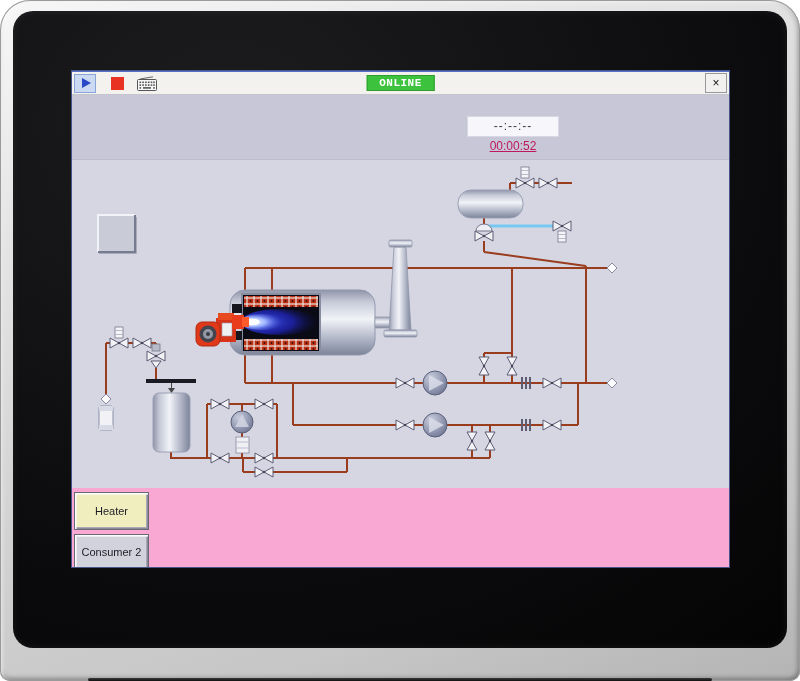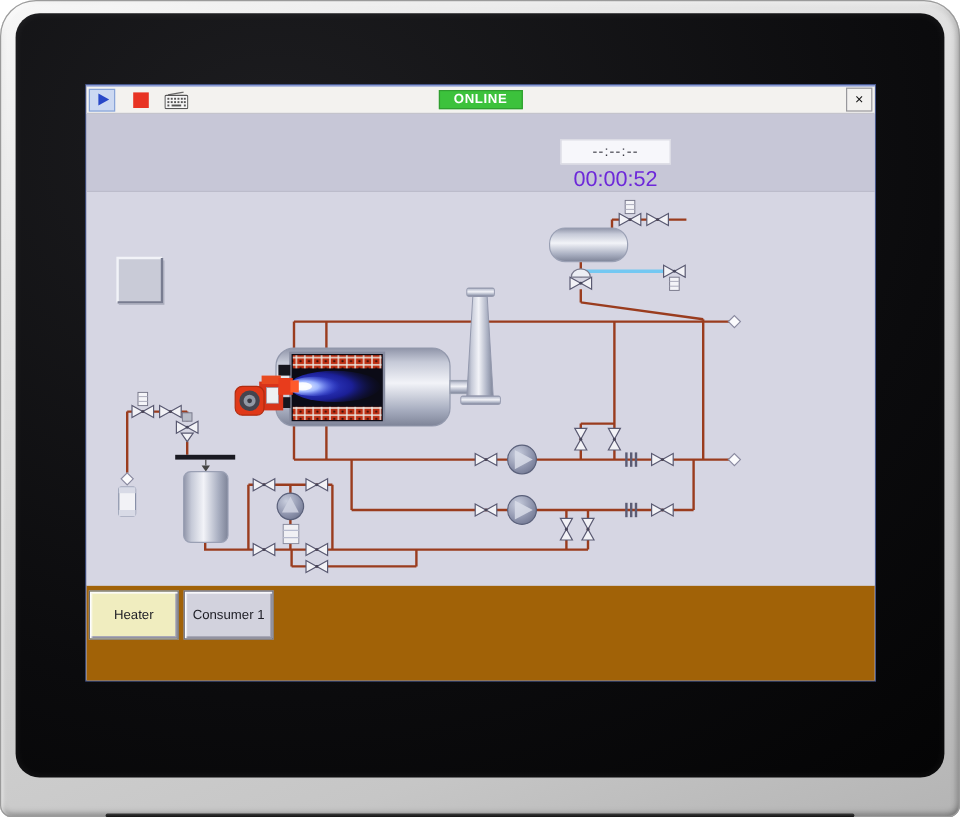--- a/index.html
+++ b/index.html
@@ -13,32 +13,32 @@
     background:radial-gradient(130% 130% at 28% 18%,#1d1d20 0%,#0b0b0d 55%,#000 100%);
     box-shadow:inset 0 0 8px rgba(255,255,255,.07);}
   .screen{position:absolute;left:72px;top:71px;width:657px;height:496px;background:#d5d5e2;overflow:hidden;
     box-shadow:0 0 0 1px #46568a;}
   
   .toolbar{position:relative;height:24px;background:#f3f2ef;border-top:1px solid #5570c8;border-bottom:1px solid #c4c4cc;box-sizing:border-box;display:flex;align-items:center;}
   .play-btn{width:22px;height:19px;margin:0 0 0 2px;background:#ccd9f2;border:1px solid #88a4d8;display:flex;align-items:center;justify-content:center;box-sizing:border-box;}
   .play-tri{width:0;height:0;border-left:9px solid #2848c8;border-top:5px solid transparent;border-bottom:5px solid transparent;margin-left:2px;}
   .stop-sq{width:13px;height:13px;background:#e83323;margin-left:15px;}
   .kbd{margin-left:13px;display:block;}
-  .online{position:absolute;left:50%;top:3px;transform:translateX(-50%);background:#3cc23c;border:1px solid #2f9e2f;color:#fff;font-weight:bold;font-size:11px;line-height:14px;padding:0 12px;letter-spacing:.5px;}
+  .online{position:absolute;left:50%;top:3px;transform:translateX(-50%);background:#3cc23c;border:1px solid #2f9e2f;color:#fff;font-weight:bold;font-size:11px;line-height:14px;padding:0 12px;letter-spacing:.5px;font-family:Liberation Mono, monospace;}
   .close-btn{position:absolute;right:2px;top:1px;width:22px;height:20px;background:#f2f1ef;border:1px solid #98989c;box-sizing:border-box;font-size:12px;color:#111;text-align:center;line-height:18px;}
   
   .hdr{position:relative;height:65px;background:#c7c7d7;border-bottom:1px solid #bcbccb;box-sizing:border-box;}
   .time-box{position:absolute;left:395px;top:21px;width:92px;height:21px;background:#f7f7fb;border:1px solid #d8d8e2;box-sizing:border-box;
     font-size:12px;color:#3a3a44;text-align:center;line-height:19px;letter-spacing:1px;}
-  .elapsed{position:absolute;left:393px;top:44px;width:96px;text-align:center;font-size:18px;color:#6d28d9;}
+  .elapsed{position:absolute;left:393px;top:44px;width:96px;text-align:center;font-size:12px;color:#be185d;text-decoration:underline;}
   
   .diag{position:relative;height:328px;background:#d6d6e3;}
   .diag svg{display:block;}
   
-  .navbar{height:79px;padding:4px 0 0 2px;display:flex;gap:4px;align-items:flex-start;background:#a16207;}
+  .navbar{height:79px;padding:4px 0 0 2px;display:flex;gap:4px;align-items:flex-start;background:#f9a8d4;flex-direction:column;}
   .nav-btn{width:75px;height:41px;background:#d2d2dd;border:1px solid #6a6a74;box-sizing:border-box;
     box-shadow:inset 1px 1px 0 #fcfcfe,inset 2px 2px 0 rgba(255,255,255,.55),inset -1px -1px 0 #8a8a9a,inset -2px -2px 0 #a8a8b6;
     font-size:11px;color:#1d1d24;display:flex;align-items:center;justify-content:center;font-family:"Liberation Sans",sans-serif;}
   .nav-btn.active{background:#f0edbf;}
 </style>
 </head>
 <body>
 
 <div class="device">
   <div class="frame"></div>
@@ -277,17 +277,17 @@
         <use href="#flg" x="449" y="217"></use>
         <use href="#flg" x="449" y="259"></use>
 
         <use href="#arr" x="535" y="103"></use>
         <use href="#arr" x="535" y="218"></use>
       </svg>
     </div>
 
     <div class="navbar">
       <div class="nav-btn active">Heater</div>
-      <div class="nav-btn">Consumer 1</div>
+      <div class="nav-btn">Consumer 2</div>
     </div>
 
   </div>
 </div>
 
 </body></html>

